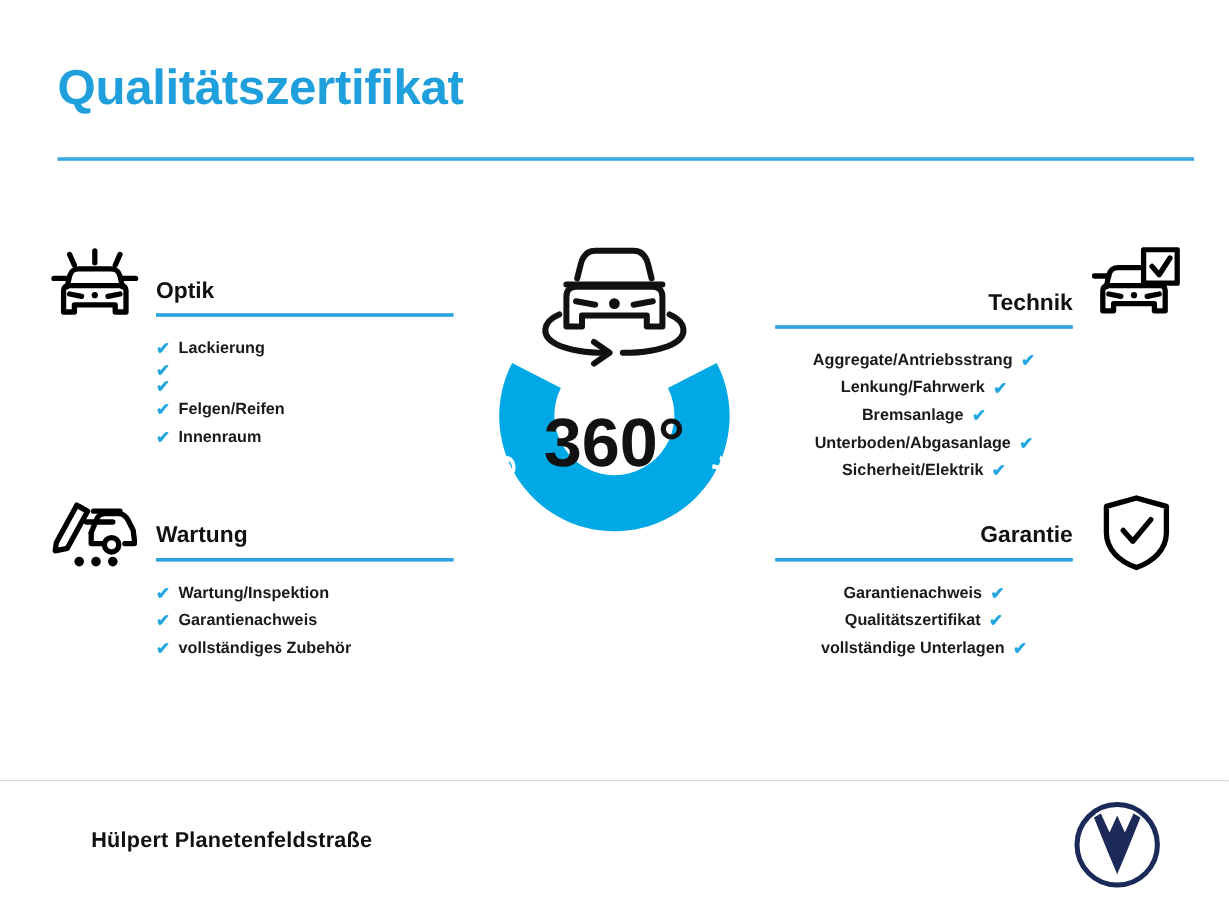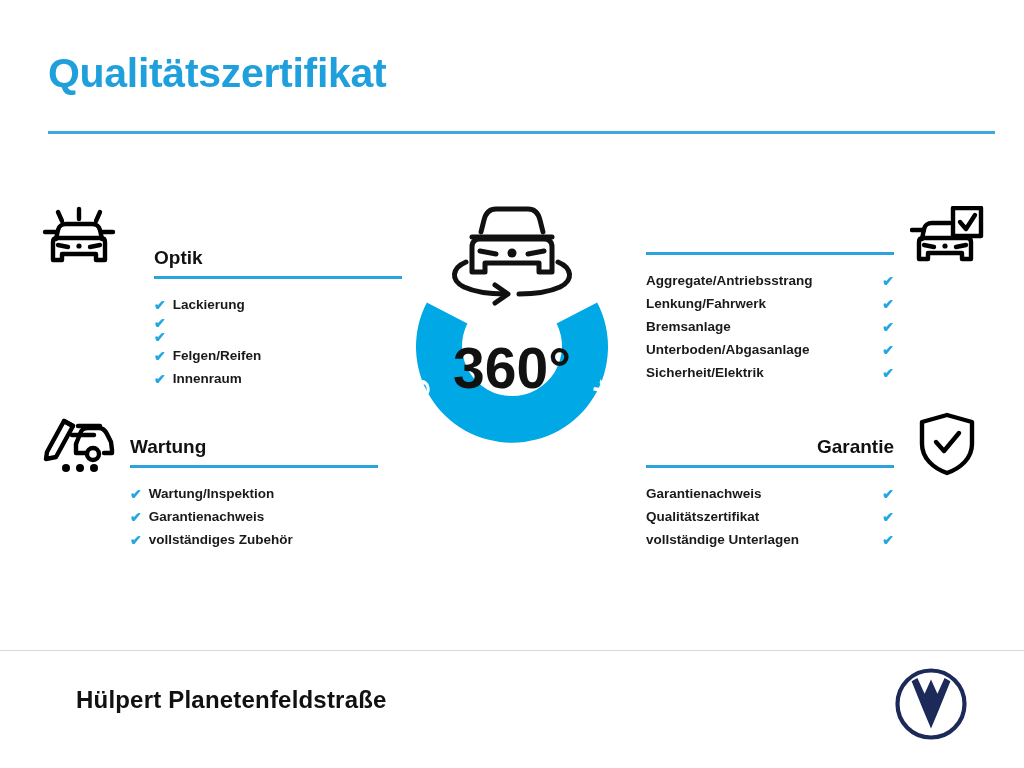--- a/index.html
+++ b/index.html
@@ -73,25 +73,25 @@
     font-weight: bold;
     line-height: 1;
   }
 
   
   .col-left .item { justify-content: flex-start; }
   .col-left .check { margin-right: 7px; }
   .col-left .block-head { text-align: left; }
 
   
-  .col-right .item { justify-content: space-between; }
+  .col-right .item { justify-content: center; }
   .col-right .check { margin-left: 7px; }
   .col-right .block-head { text-align: right; }
 
-  #block-optik   { left: 130px; top: 248px; width: 248px; margin-left: 24px; }
+  #block-optik   { left: 130px; top: 233px; width: 248px; }
   #block-wartung { left: 130px; top: 437px; width: 248px; }
   #block-technik { left: 646px; top: 243px; width: 248px; }
   #block-garantie{ left: 646px; top: 437px; width: 248px; }
 
   
   .corner-icon {
     position: absolute;
   }
   #icon-optik    { left: 42px;  top: 206px; }
   #icon-wartung  { left: 42px;  top: 412px; }
@@ -114,21 +114,21 @@
     top: 650px;
     width: 1024px;
     height: 1px;
     background: #d8d8d8;
   }
   .footer-name {
     position: absolute;
     left: 76px;
     top: 700px;
     transform: translateY(-50%);
-    font-size: 24px;
+    font-size: 18px;
     font-weight: bold;
     color: #111111;
     letter-spacing: 0.2px;
     white-space: nowrap;
   }
   #vw-logo {
     position: absolute;
     left: 894px;
     top: 667px;
   }
@@ -259,20 +259,21 @@
       <span>Garantienachweis</span>
     </li>
     <li class="item">
       <span class="check">✔</span>
       <span>vollständiges Zubehör</span>
     </li>
   </ul>
 </div>
 
 <div class="block col-right" id="block-technik">
+  <div class="block-head">Technik</div>
   <div class="block-rule"></div>
   <ul class="item-list">
     <li class="item">
       <span>Aggregate/Antriebsstrang</span>
       <span class="check">✔</span>
     </li>
     <li class="item">
       <span>Lenkung/Fahrwerk</span>
       <span class="check">✔</span>
     </li>

